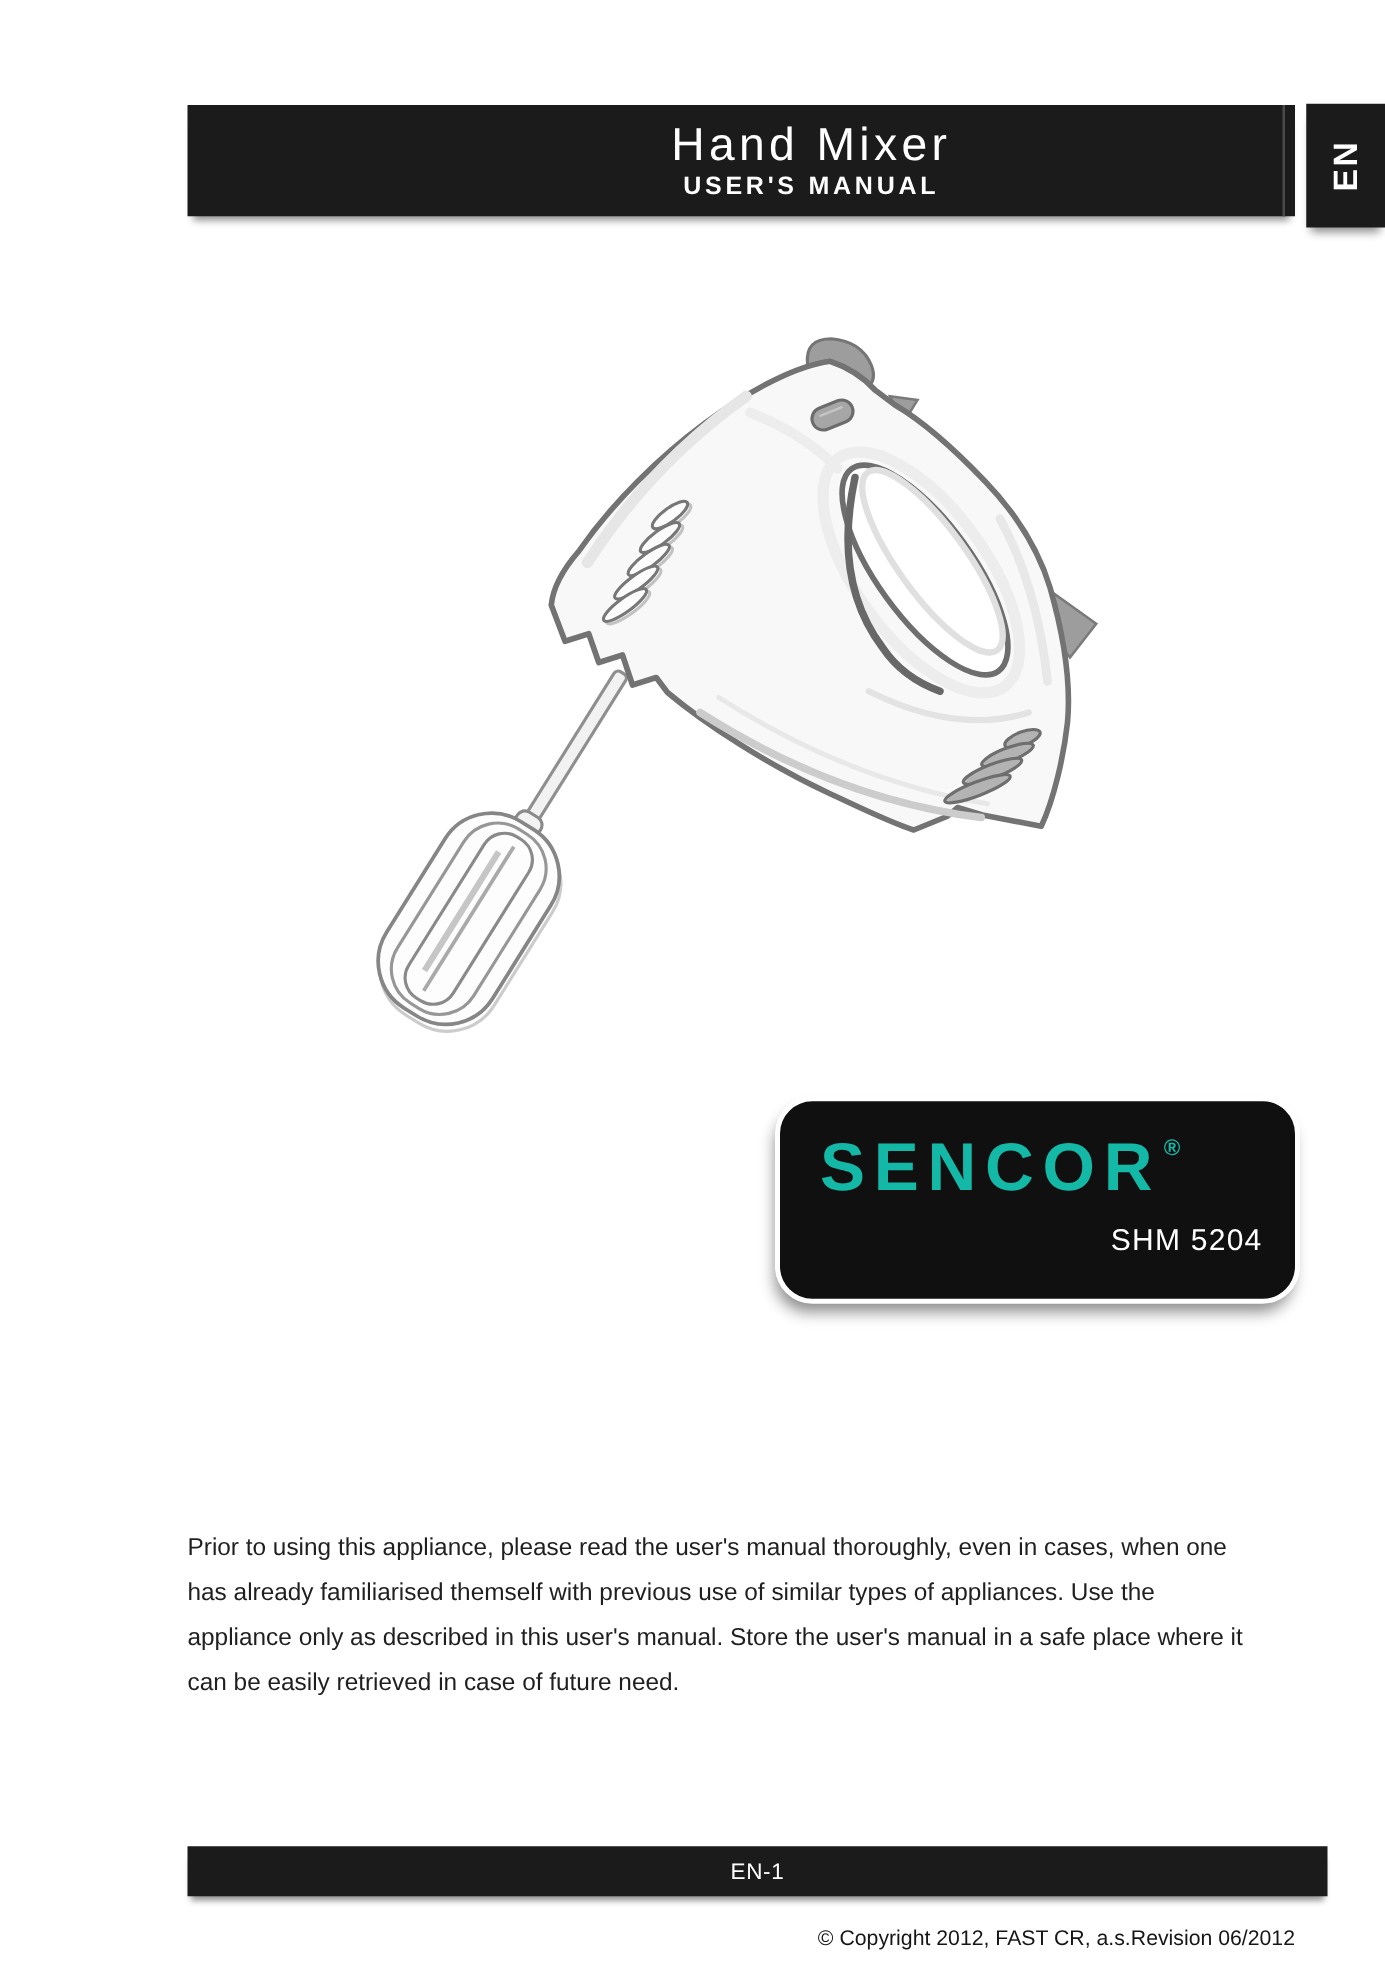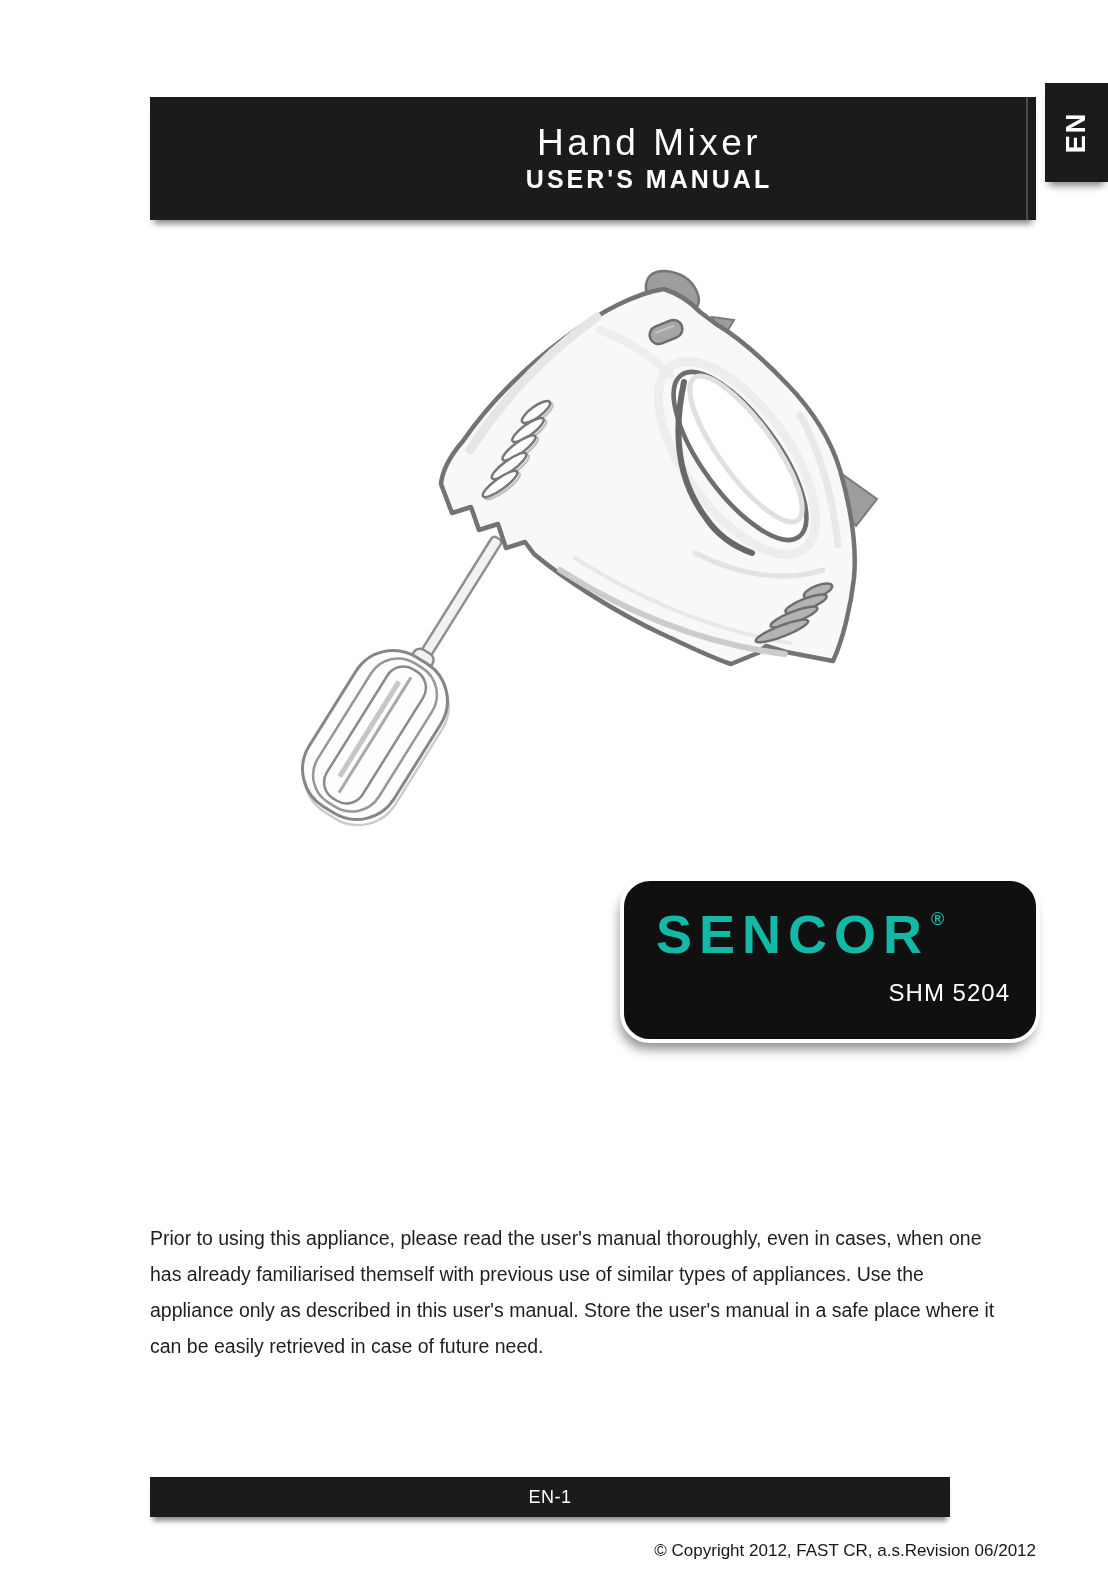--- a/index.html
+++ b/index.html
@@ -2,31 +2,31 @@
 <html><head>
 <meta charset="utf-8">
 <style>
   html,body{margin:0;padding:0;background:#ffffff;}
   body{
     width:1108px;height:1573px;position:relative;overflow:hidden;
     font-family:"Liberation Sans",sans-serif;color:#222;
   }
   
   .header-bar{
-    position:absolute;left:150px;top:97px;width:886px;height:123px;
+    position:absolute;left:150px;top:84px;width:886px;height:89px;
     background:#1b1b1b;color:#fff;
     display:flex;flex-direction:column;align-items:center;justify-content:center;
     box-shadow:0 8px 6px -4px rgba(0,0,0,.45);
   }
   .header-bar .spine{
     position:absolute;top:0;right:8px;width:2px;height:100%;background:#4a4a4a;
   }
   .header-inner{display:flex;flex-direction:column;align-items:center;transform:translateX(56px);}
   .page-title{font-size:37px;font-weight:400;letter-spacing:3.5px;line-height:1.1;}
-  .page-subtitle{font-size:25px;font-weight:700;letter-spacing:3px;margin-top:1px;}
+  .page-subtitle{font-size:20px;font-weight:700;letter-spacing:3px;margin-top:1px;}
   .lang-tab{
     position:absolute;left:1045px;top:83px;width:63px;height:99px;background:#1b1b1b;
     display:flex;align-items:center;justify-content:center;
     box-shadow:0 8px 7px -4px rgba(0,0,0,.45);
   }
   .lang-tab span{
     color:#fff;font-size:27px;font-weight:700;letter-spacing:2px;
     transform:rotate(-90deg);display:block;
   }
   
@@ -45,21 +45,21 @@
   .model-number{
     position:absolute;right:26px;top:98px;color:#fff;font-size:24px;letter-spacing:1px;
   }
   
   .intro{position:absolute;left:150px;top:1220px;width:900px;}
   .intro p{
     margin:0 0 26px 0;font-size:19.5px;line-height:36px;white-space:pre-line;color:#1f1f1f;
   }
   
   .footer-bar{
-    position:absolute;left:150px;top:1477px;width:800px;height:40px;background:#1b1b1b;
+    position:absolute;left:150px;top:1477px;width:912px;height:40px;background:#1b1b1b;
     display:flex;align-items:center;justify-content:center;
     box-shadow:0 7px 5px -3px rgba(0,0,0,.45);
   }
   .footer-bar span{color:#fff;font-size:18px;letter-spacing:.5px;}
   .colophon{
     position:absolute;left:150px;top:1541px;width:886px;
     display:flex;justify-content:flex-end;font-size:17px;color:#161616;
   }
 </style>
 </head>

